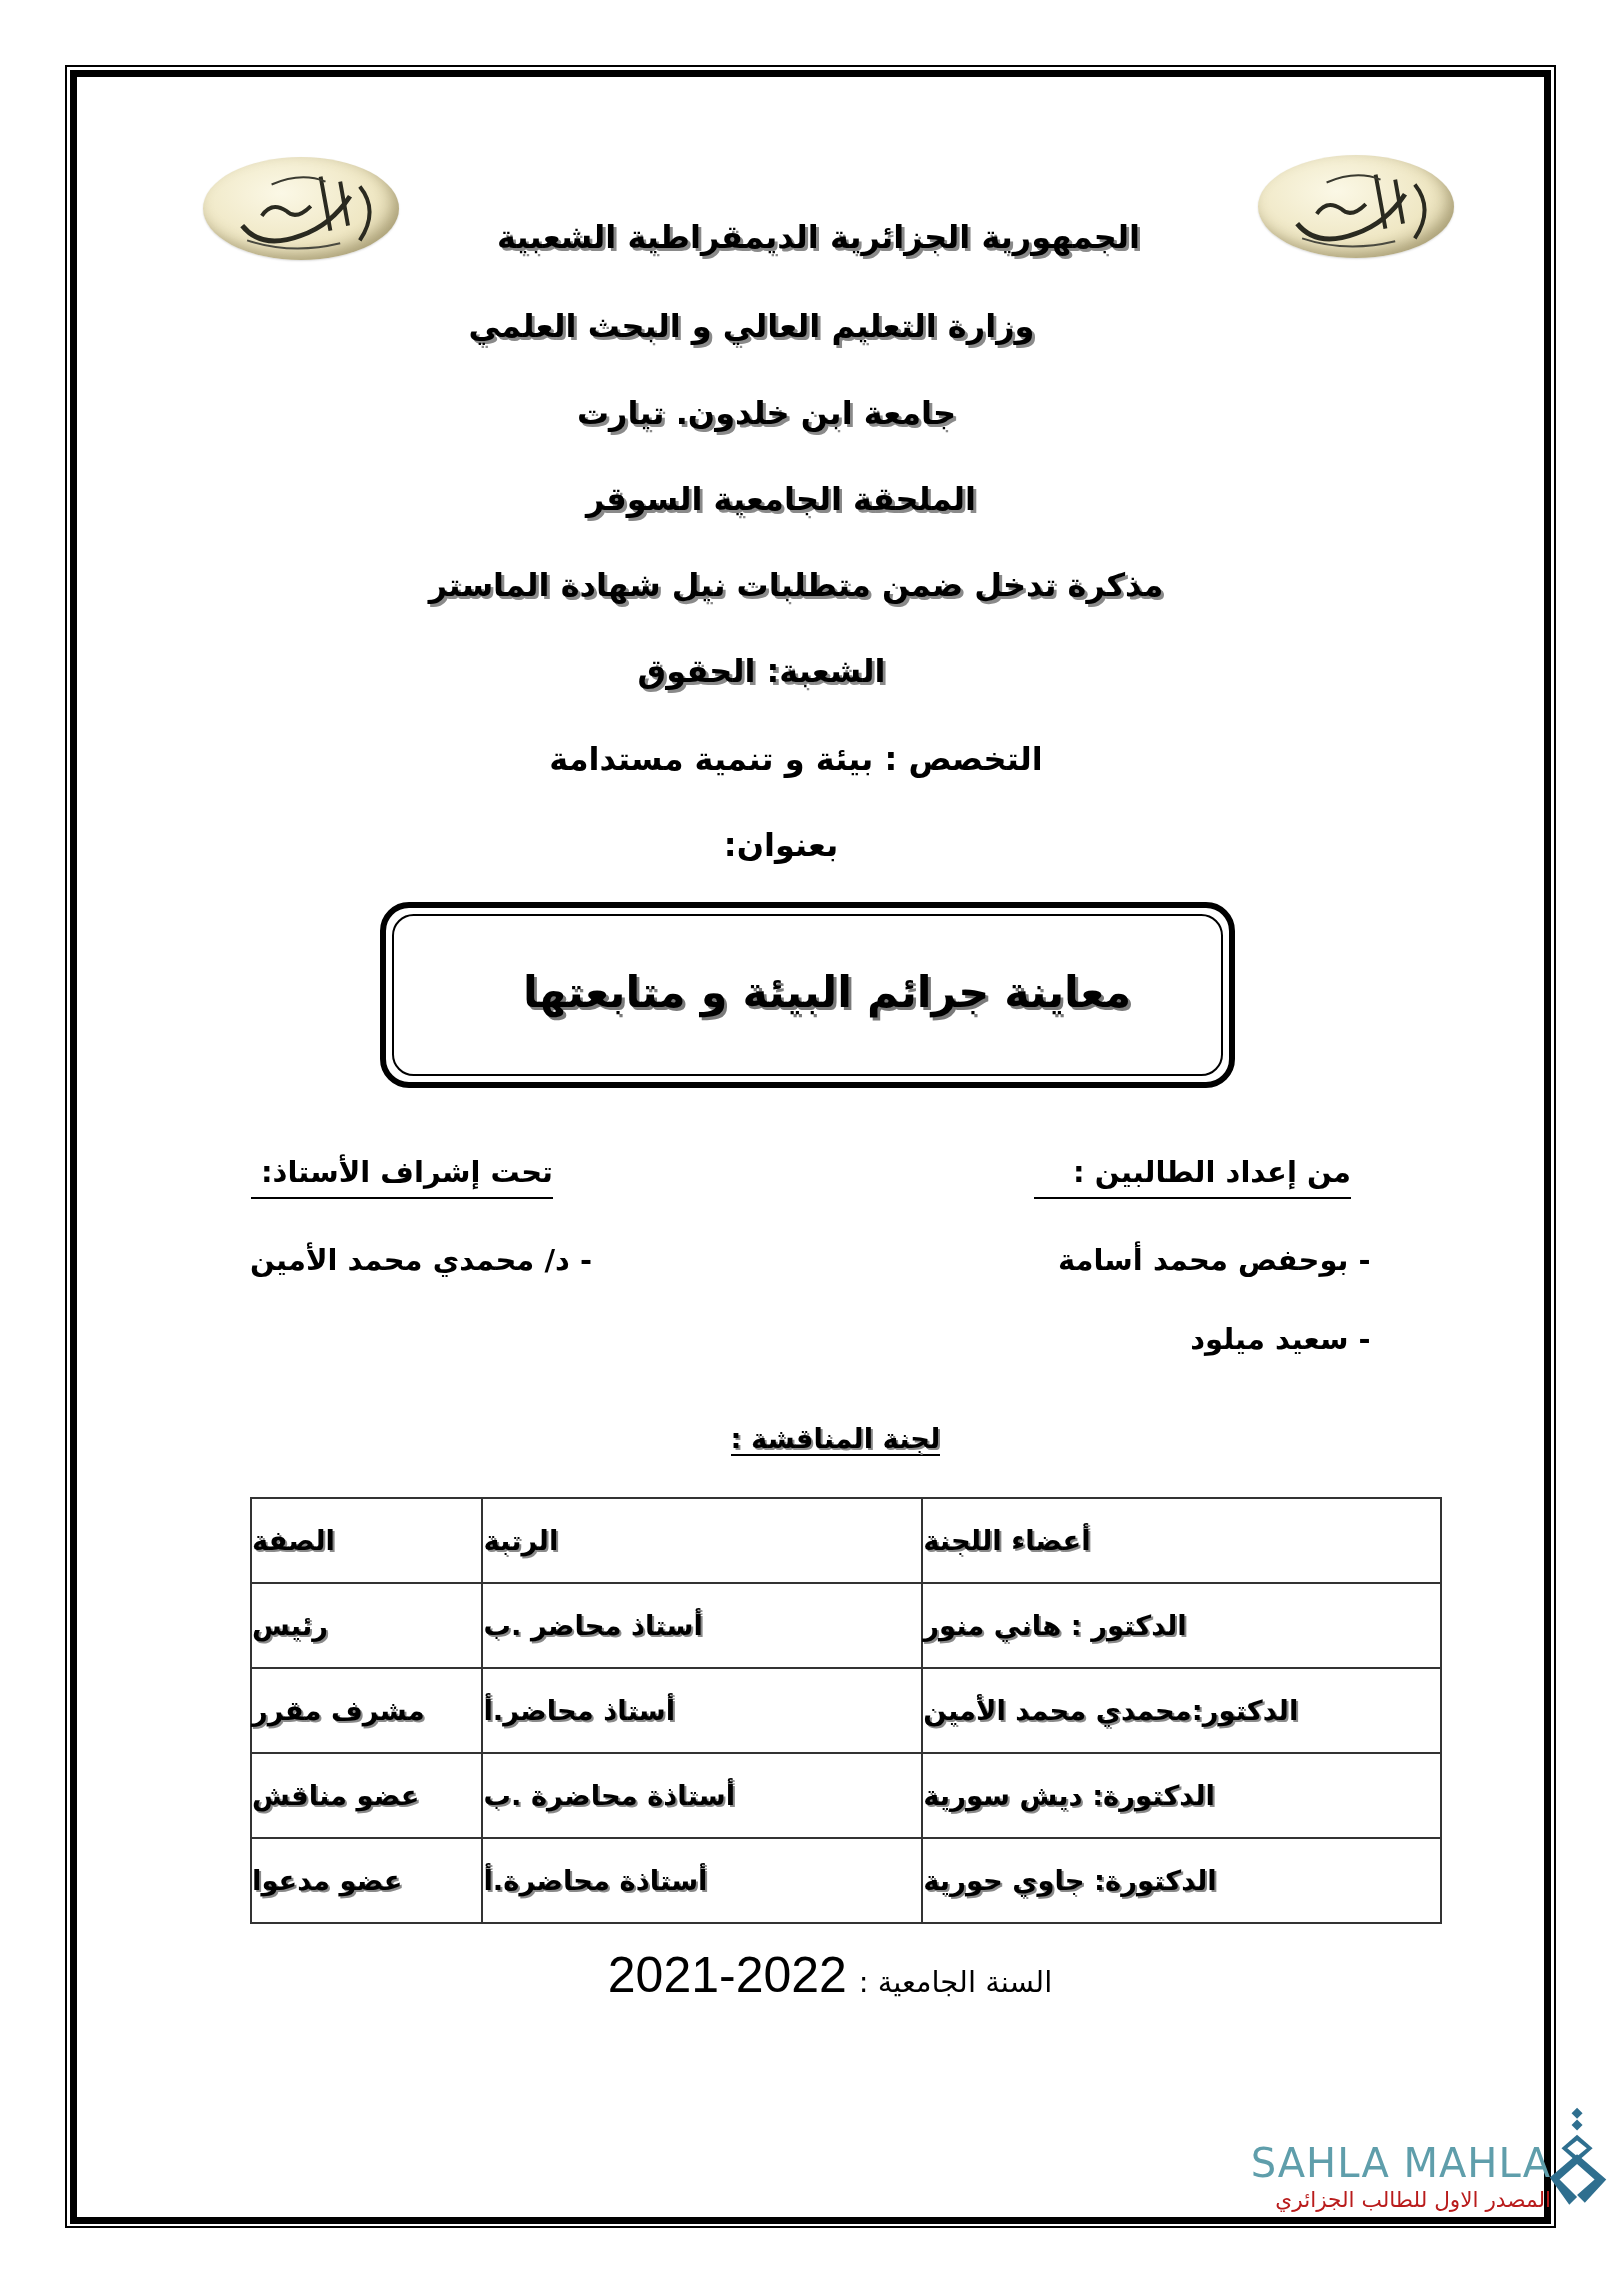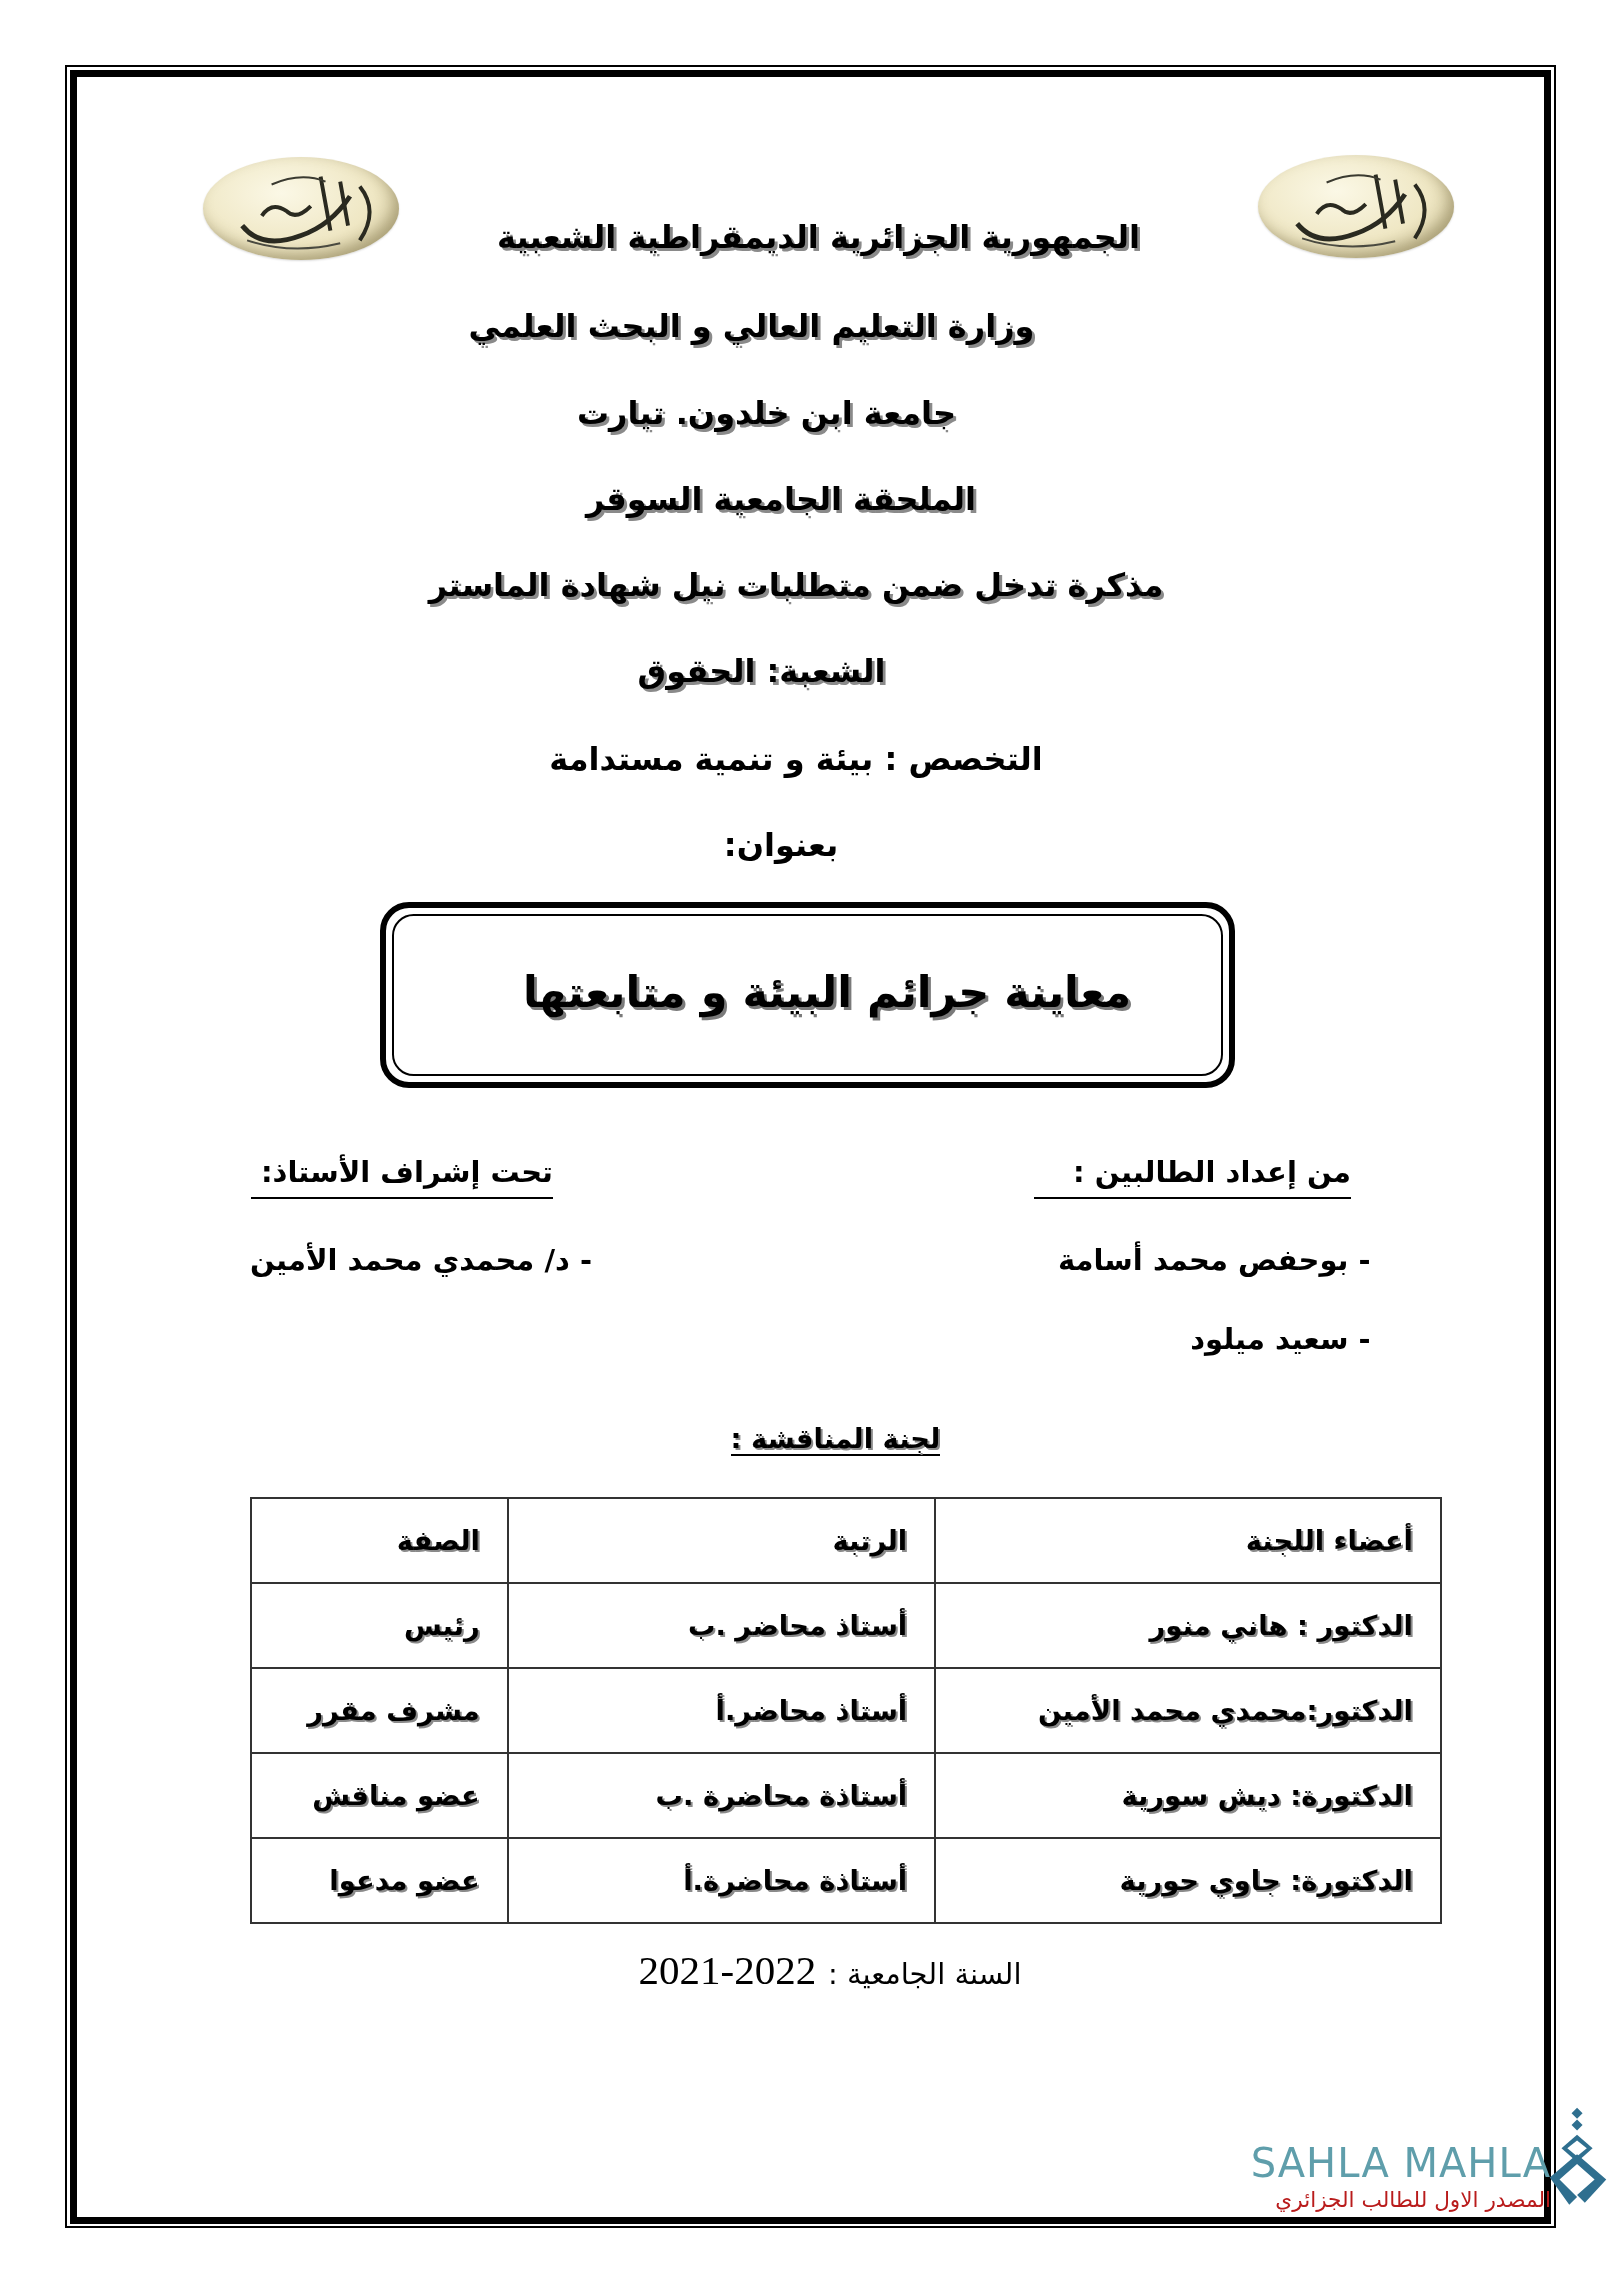--- a/index.html
+++ b/index.html
@@ -125,42 +125,42 @@
   table.committee {
     position: absolute;
     left: 250px; top: 1497px;
     width: 1192px;
     border-collapse: collapse;
     direction: rtl;
   }
   table.committee td, table.committee th {
     border: 2px solid #333;
     height: 83px;
-    text-align: right;
+    text-align: left;
     vertical-align: middle;
     font-weight: bold;
     font-size: 27.4px;
     text-shadow: 2px 2px 0 #8a8a8a;
-    padding: 0 27px;
+    padding: 0 0;
     margin-top: 44px;
   }
   table.committee .c1 { width: 518px; }
   table.committee .c2 { width: 439px; }
   table.committee .c3 { width: 230px; }
 
   .year {
     position: absolute;
     left: 0; right: 0; top: 1946px;
     text-align: center;
     direction: rtl;
     font-size: 37px;
     padding-left: 39px;
   }
   .year .lbl { font-weight: normal; font-size: 29px; }
-  .year .val { font-family: Liberation Serif, serif; font-size: 41px; text-align: right; }
+  .year .val { font-family: Liberation Sans, sans-serif; font-size: 50px; text-align: right; }
 
   
   .wm {
     position: absolute;
     left: 1179px; top: 2142px;
     width: 372px;
     color: #5f9eab;
   }
   .wm-brand {
     font-family: "DejaVu Sans", sans-serif;

